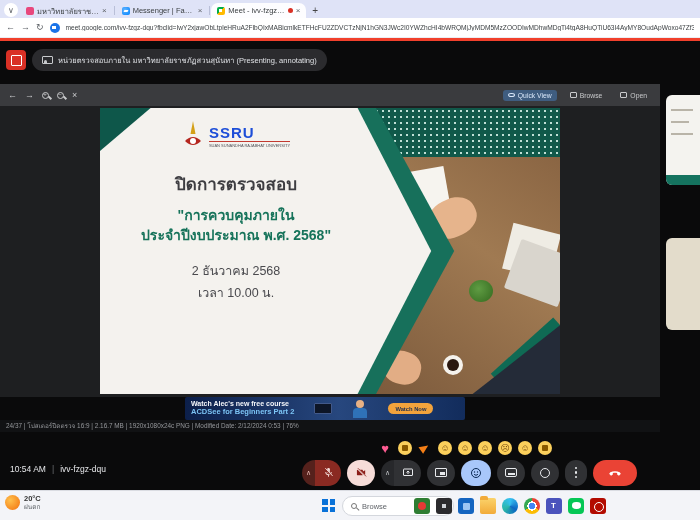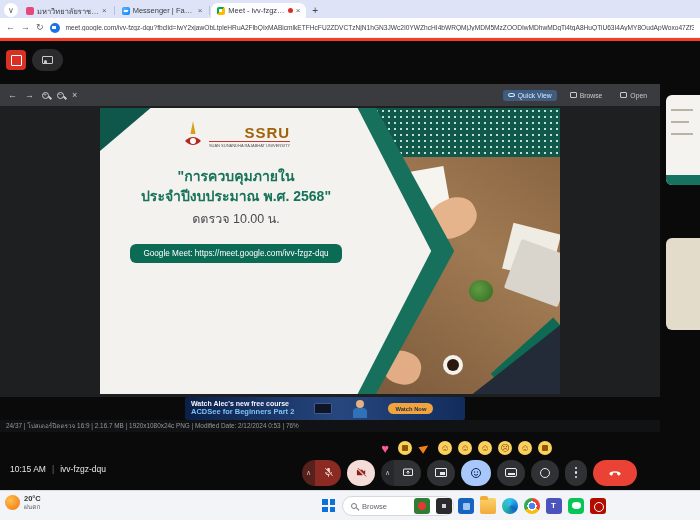--- a/index.html
+++ b/index.html
@@ -78,21 +78,21 @@
   .tab-dev::after { content:""; position:absolute; left:15%; top:10%; width:70%; height:80%; background:#fdfdfd; border-radius:2px; }
   .arrow-teal { position:absolute; inset:0; background:#17705b; clip-path:polygon(0 0,60% 0,77% 50%,60% 100%,0 100%); z-index:3; }
   .arrow-white { position:absolute; inset:0; background:#f4f2ee; clip-path:polygon(0 0,56% 0,72% 50%,56% 100%,0 100%); z-index:4; }
   .corner-tl { position:absolute; inset:0; background:#0e574a; clip-path:polygon(0 0,11% 0,0 15%); z-index:5; }
   .navy-br { position:absolute; inset:0; background:#242b38; clip-path:polygon(100% 76%,100% 100%,81% 100%); z-index:2; }
   .chev1 { position:absolute; right:-8px; bottom:38px; width:84px; height:12px; background:#0f6a54; transform:rotate(-42deg); z-index:2; }
   .chev2 { position:absolute; right:-18px; bottom:14px; width:92px; height:12px; background:#14785f; transform:rotate(-42deg); z-index:2; }
 
   .slide-content { position:absolute; left:10px; top:6px; width:252px; z-index:6; display:flex; flex-direction:column; align-items:center; text-align:center; }
   .logo-row { display:flex; align-items:center; gap:5px; height:44px; }
-  .logo-acr { font-size:15px; font-weight:800; color:#a16207; letter-spacing:1px; line-height:1; text-align:right; }
+  .logo-acr { font-size:15px; font-weight:800; color:#1d4ed8; letter-spacing:1px; line-height:1; text-align:left; }
   .logo-sub { font-size:4px; color:#54545a; border-top:1px solid #c23a30; margin-top:1px; padding-top:1px; text-align:left; }
   .s-title { margin-top:12px; font-size:17px; font-weight:700; color:#3e3e42; }
   .s-green { margin-top:9px; font-size:14px; font-weight:700; color:#16735a; line-height:1.42; }
   .s-date { margin-top:15px; font-size:12.5px; color:#4a4a4e; }
   .s-time { margin-top:2px; font-size:12.5px; color:#4a4a4e; }
   .s-link { margin-top:15px; background:#0c6b55; color:#fff; font-size:8.2px; padding:5px 13px; border-radius:6px; white-space:nowrap; }
 
   
   .acd-adrow { position:absolute; left:0; top:313px; width:660px; height:23px; display:flex; justify-content:center; }
   .ad { width:280px; height:23px; margin-left:-10px; background:linear-gradient(90deg,#0c1f4a,#27477e 55%,#122c5c); border-radius:2px; display:flex; align-items:center; gap:20px; padding:0 6px; position:relative; overflow:hidden; }
@@ -213,20 +213,21 @@
     <span class="url">meet.google.com/ivv-fzgz-dqu?fbclid=IwY2xjawObLtpleHRuA2FlbQIxMABicmlkETFHcFU2ZDVCTzNjN1hGN3JWc2I0YWZhcHI4bWRQMjJyMDM5MzZOODIwMDhwMDgTi4tgA8HuQTiU63I4AyMY8OudApWoxo47Zf3SeGjGTIc</span>
   </div>
 
   <div class="redline"></div>
 
   <div class="meet">
 
     <div class="stop-share-btn"></div>
     <div class="present-pill">
       <span class="cast-ic"></span>
+      <span>หน่วยตรวจสอบภายใน มหาวิทยาลัยราชภัฏสวนสุนันทา (Presenting, annotating)</span>
     </div>
 
     <div class="acdsee">
       <div class="acd-toolbar">
         <span class="acd-ic">←</span>
         <span class="acd-ic">→</span>
         <span class="mag plus"></span>
         <span class="mag minus"></span>
         <span class="acd-ic">×</span>
         <div class="acd-right">
@@ -272,26 +273,27 @@
               <svg width="22" height="30" viewBox="0 0 22 30">
                 <polygon points="11,0 8.5,13 13.5,13" fill="#d4a017"></polygon>
                 <path d="M3,20 Q11,12 19,20 Q11,28 3,20 Z" fill="#b5271f"></path>
                 <circle cx="11" cy="20" r="3" fill="#fff"></circle>
               </svg>
               <div>
                 <div class="logo-acr">SSRU</div>
                 <div class="logo-sub">SUAN SUNANDHA RAJABHAT UNIVERSITY</div>
               </div>
             </div>
+            <div class="s-title">ปิดการตรวจสอบ</div>
             <div class="s-green">
               <div>"การควบคุมภายใน</div>
               <div>ประจำปีงบประมาณ พ.ศ. 2568"</div>
             </div>
-            <div class="s-time">ดตรวจ 10.00 น.</div>
-            <div class="s-link">Google Meet: https://meet.google.com/ivv-fzgz-dqu</div>
+            <div class="s-date">2 ธันวาคม 2568</div>
+            <div class="s-time">เวลา 10.00 น.</div>
           </div>
         </div>
       </div>
 
       <div class="acd-adrow">
         <div class="ad">
           <div class="ad-text">
             <div class="ad-l1">Watch Alec's new free course</div>
             <div class="ad-l2">ACDSee for Beginners Part 2</div>
           </div>
@@ -307,21 +309,21 @@
     <div class="tile tile1">
       <div class="mini-line" style="top:14px;"></div>
       <div class="mini-line" style="top:26px; width:18px;"></div>
       <div class="mini-line" style="top:38px; width:22px;"></div>
       <div class="mini-green"></div>
     </div>
     <div class="tile tile2"></div>
 
     <div class="bottombar">
       <div class="bb-left">
-        <span>10:15 AM</span>
+        <span>10:54 AM</span>
         <span class="div">|</span>
         <span>ivv-fzgz-dqu</span>
       </div>
 
       <div class="reactions">
         <span class="rx rx-heart">♥</span>
         <span class="rx rx-yellow rx-thumb"></span>
         <span class="rx rx-party"></span>
         <span class="rx rx-yellow">☺</span>
         <span class="rx rx-yellow">☺</span>

